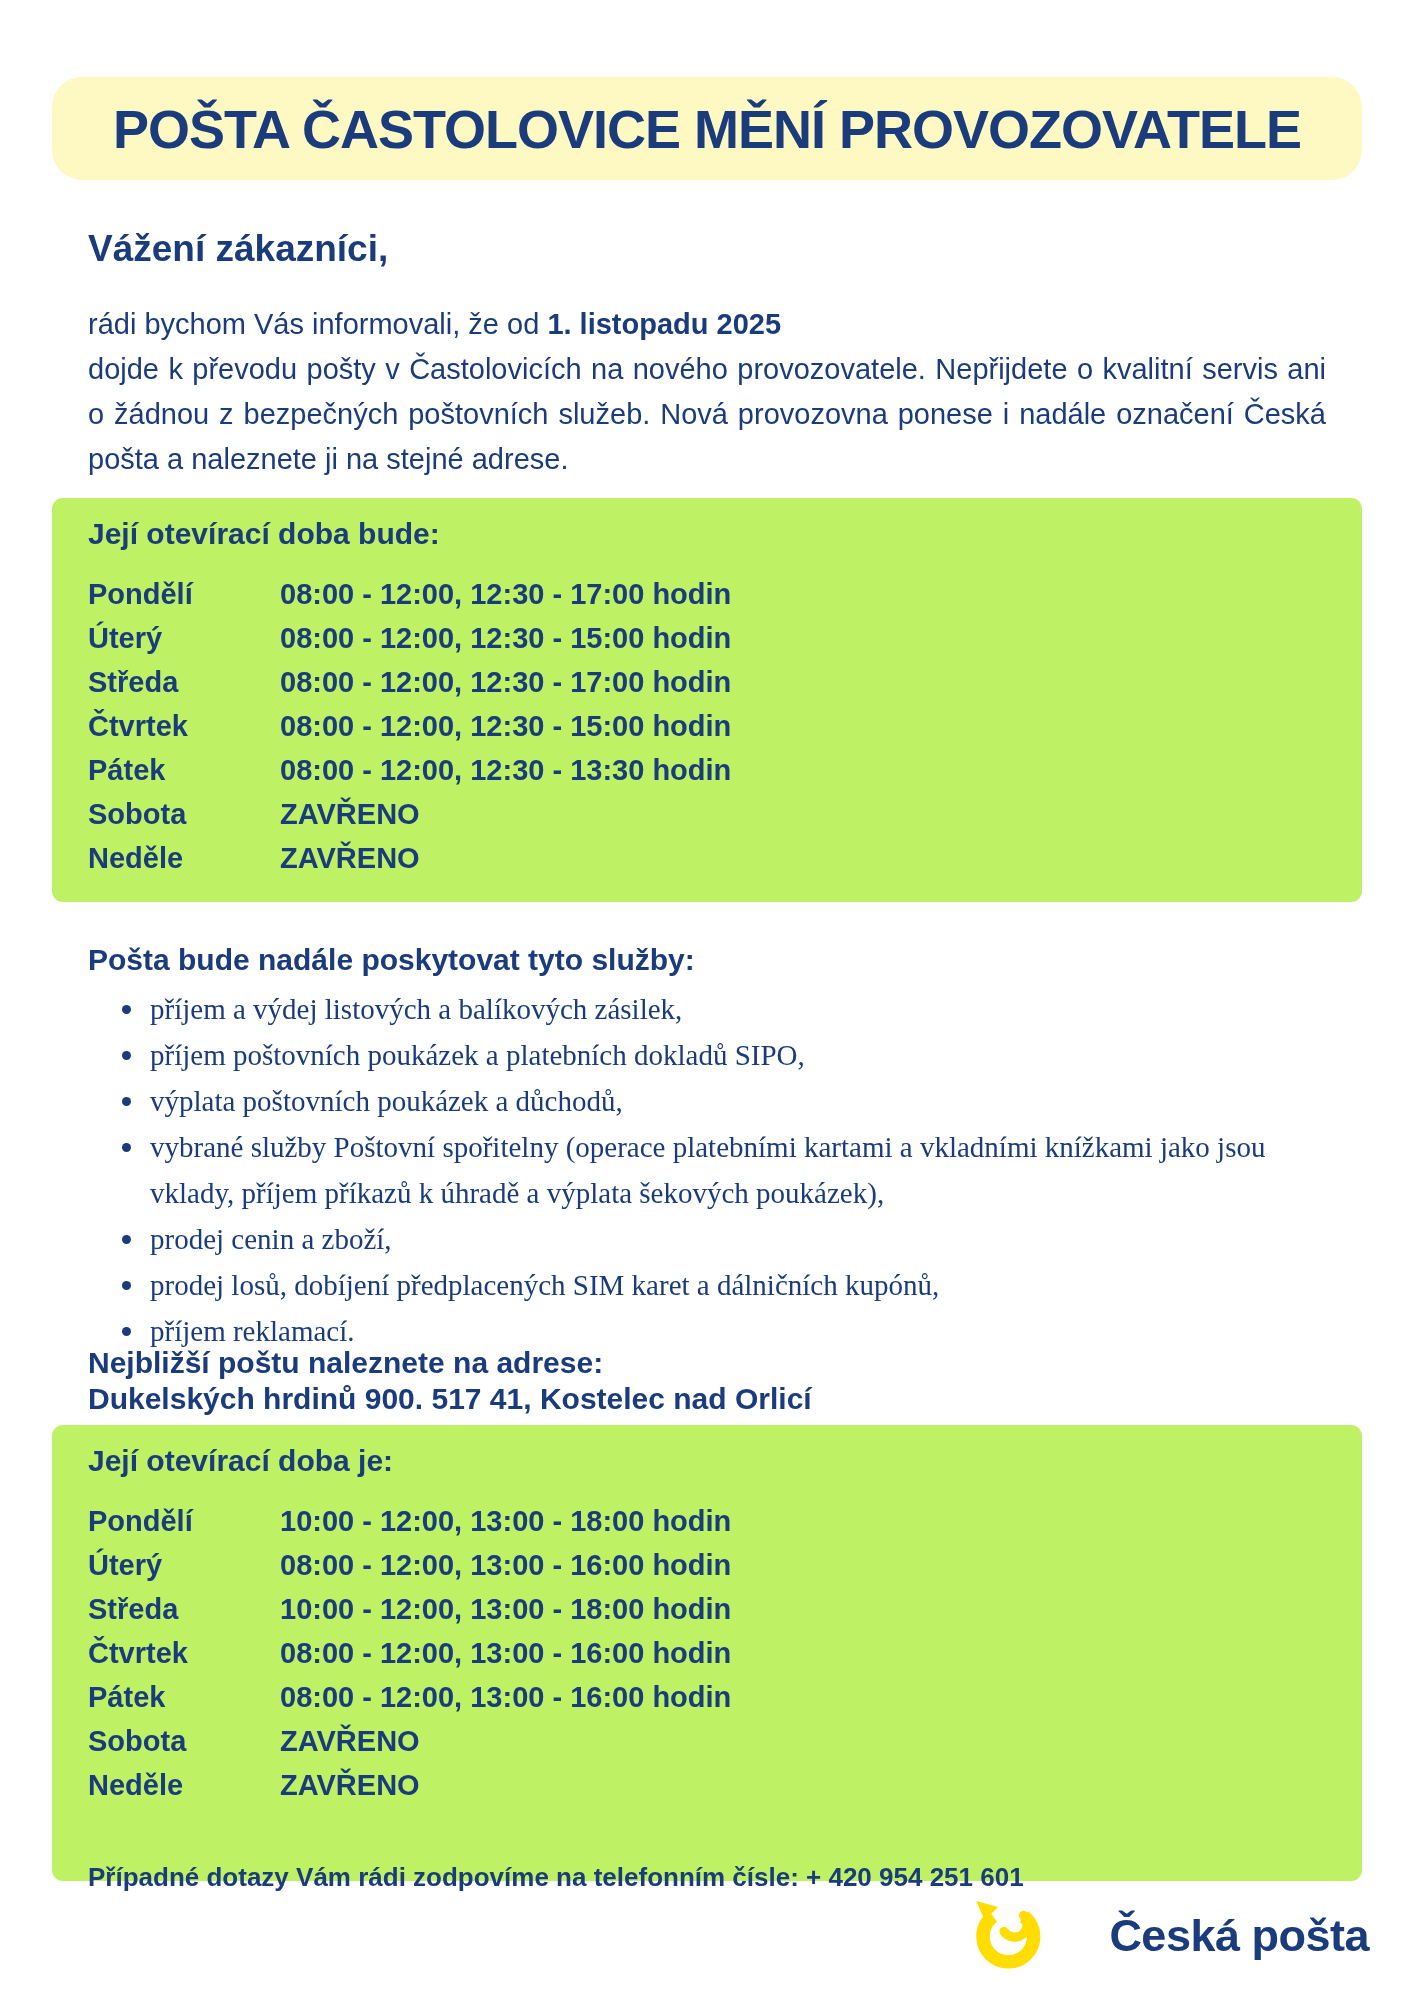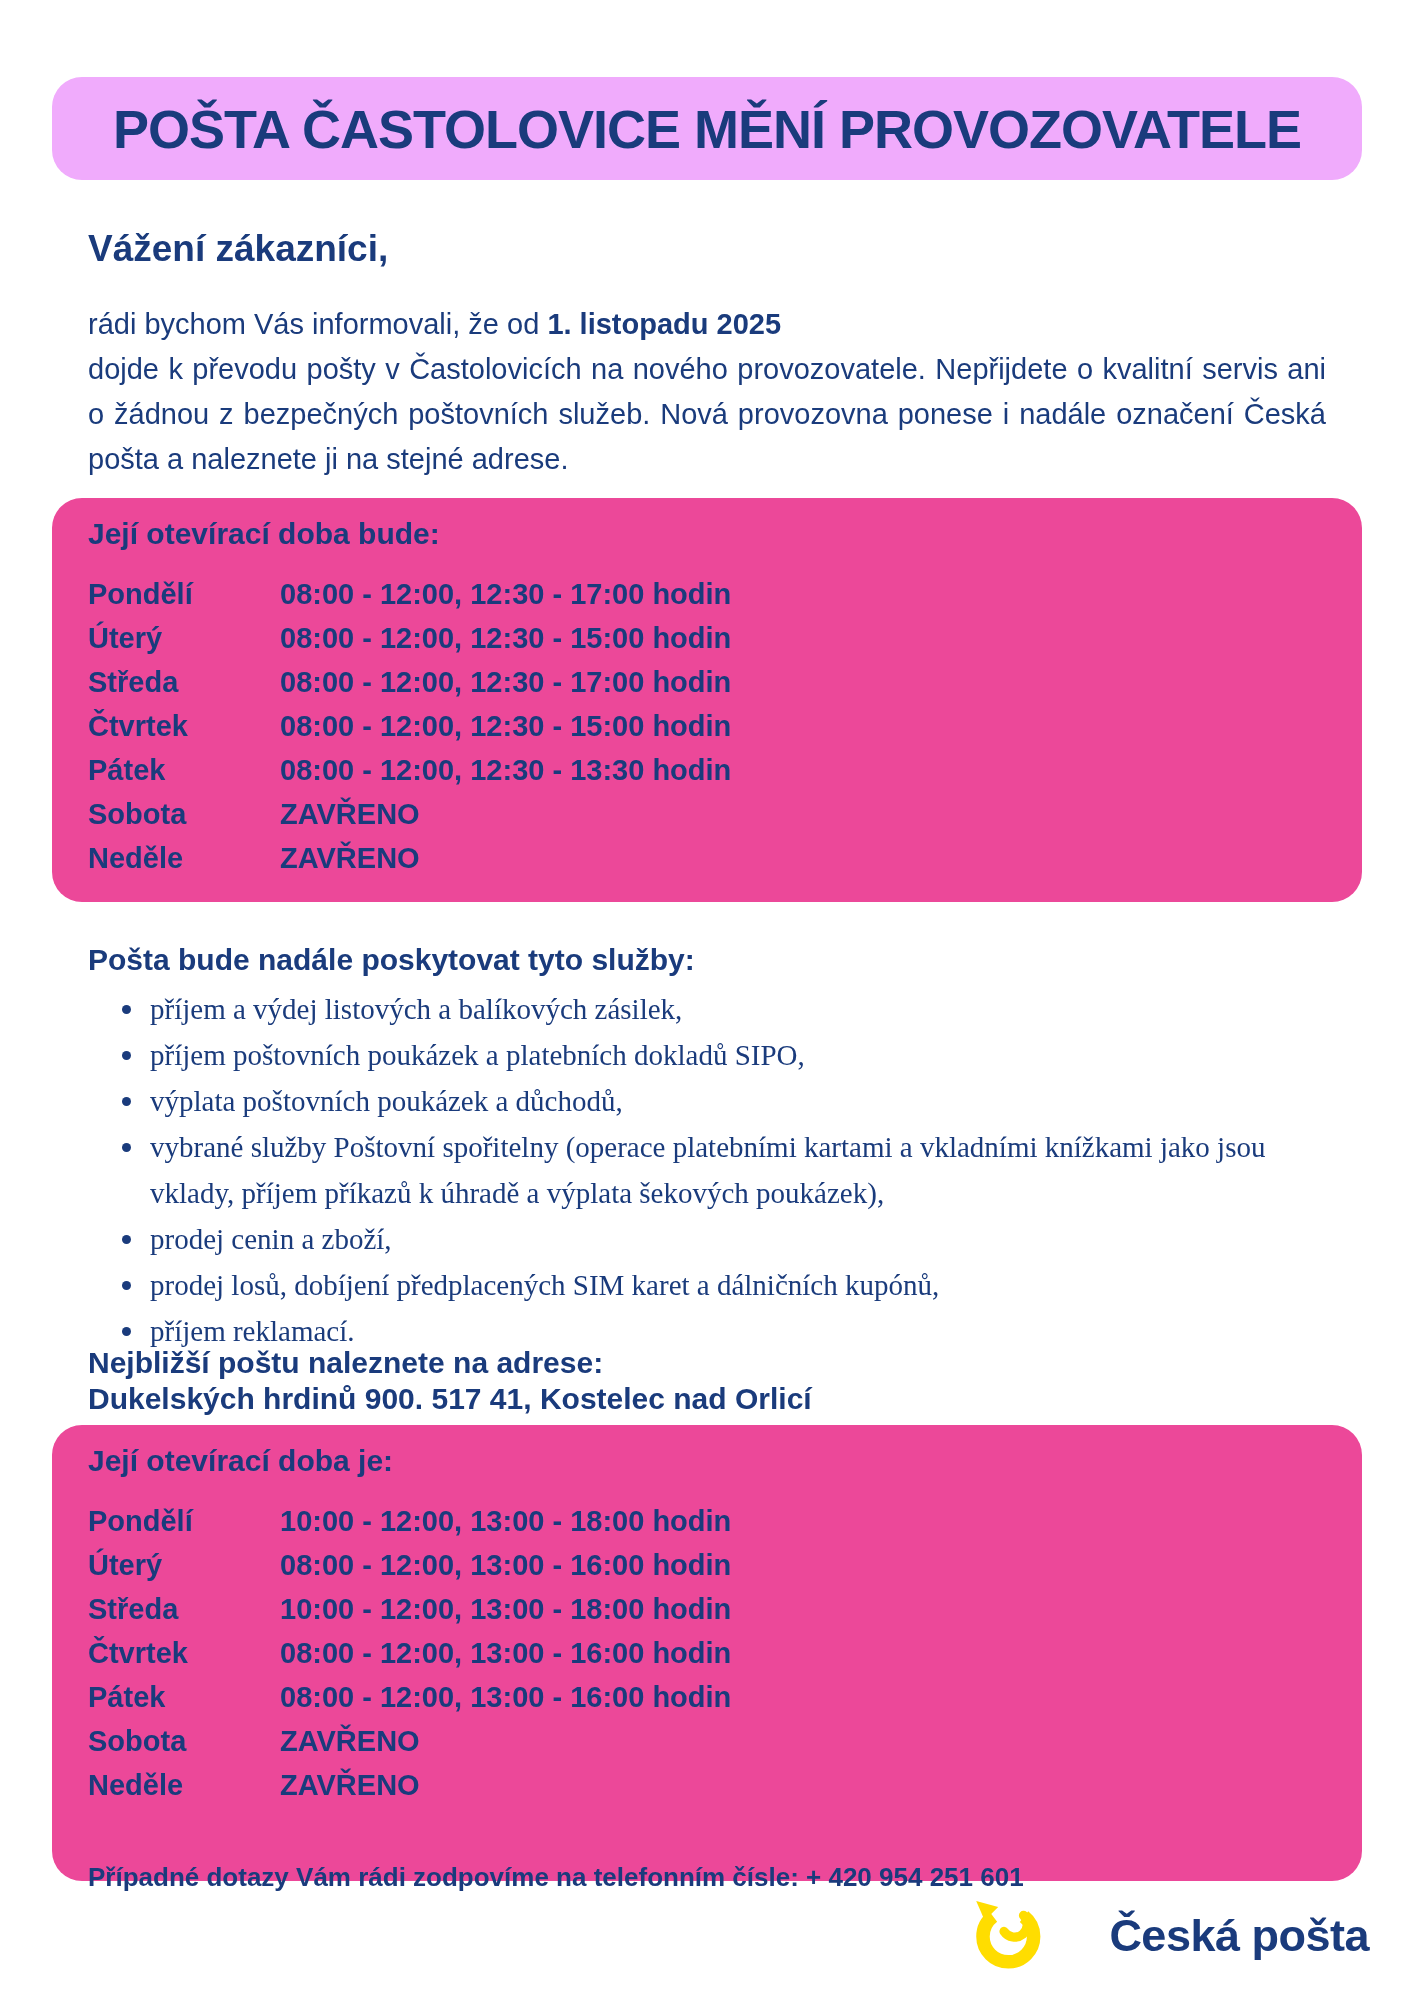--- a/index.html
+++ b/index.html
@@ -11,21 +11,21 @@
     overflow: hidden;
     font-family: "Liberation Sans", "DejaVu Sans", sans-serif;
     color: #1a3b7c;
   }
 
   
   .banner {
     position: absolute;
     top: 77px; left: 52px; right: 52px;
     height: 103px;
-    background: #f0abfc;
+    background: #fef9c3;
     border-radius: 30px;
     display: flex;
     align-items: center;
     justify-content: center;
   }
   .banner h1 {
     font-size: 54px;
     font-weight: bold;
     letter-spacing: -1px;
     color: #1a3b7c;
@@ -47,22 +47,22 @@
     font-size: 29px;
     line-height: 45px;
     text-align: justify;
   }
   .intro strong { font-weight: bold; }
 
   
   .hours-box {
     position: absolute;
     left: 52px; right: 52px;
-    background: #ec4899;
-    border-radius: 30px;
+    background: #bef264;
+    border-radius: 11px;
     padding: 18px 36px 20px 36px;
   }
   .hours-box.first  { top: 498px;  height: 404px; }
   .hours-box.second { top: 1425px; height: 456px; }
   .hours-heading {
     font-size: 30px;
     font-weight: bold;
     line-height: 36px;
     margin-bottom: 20px;
   }

